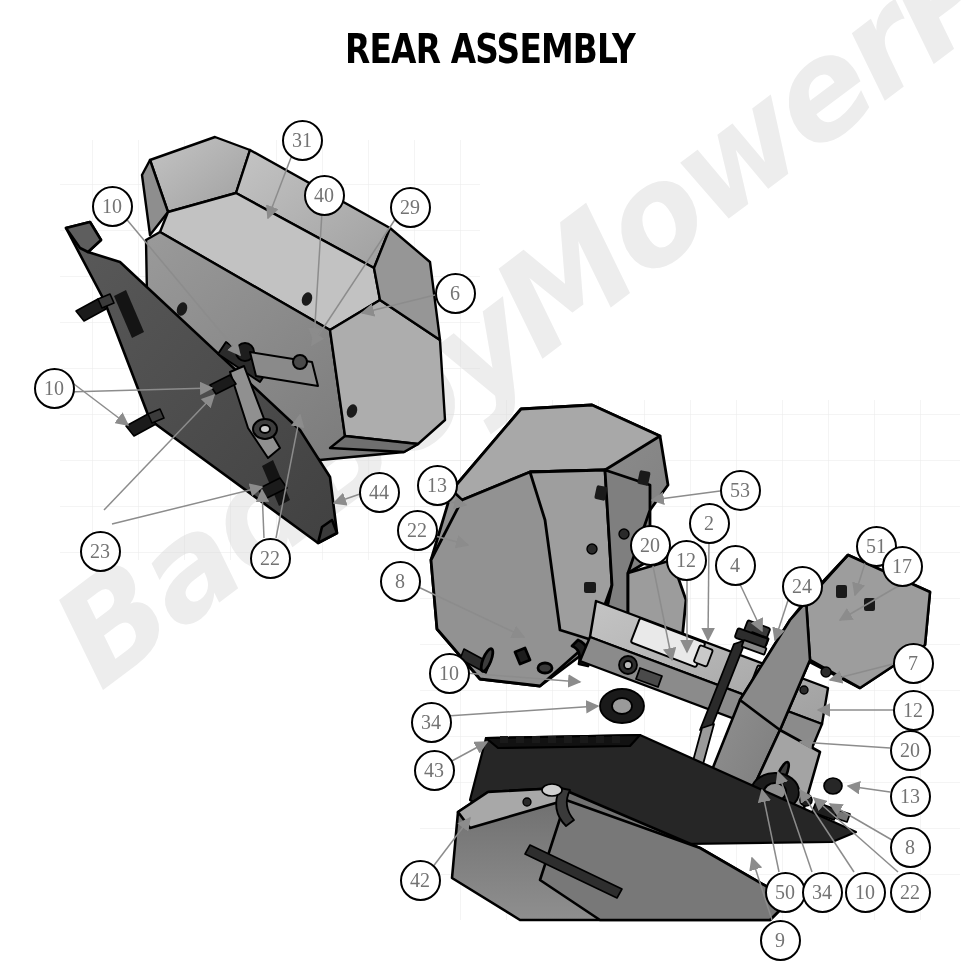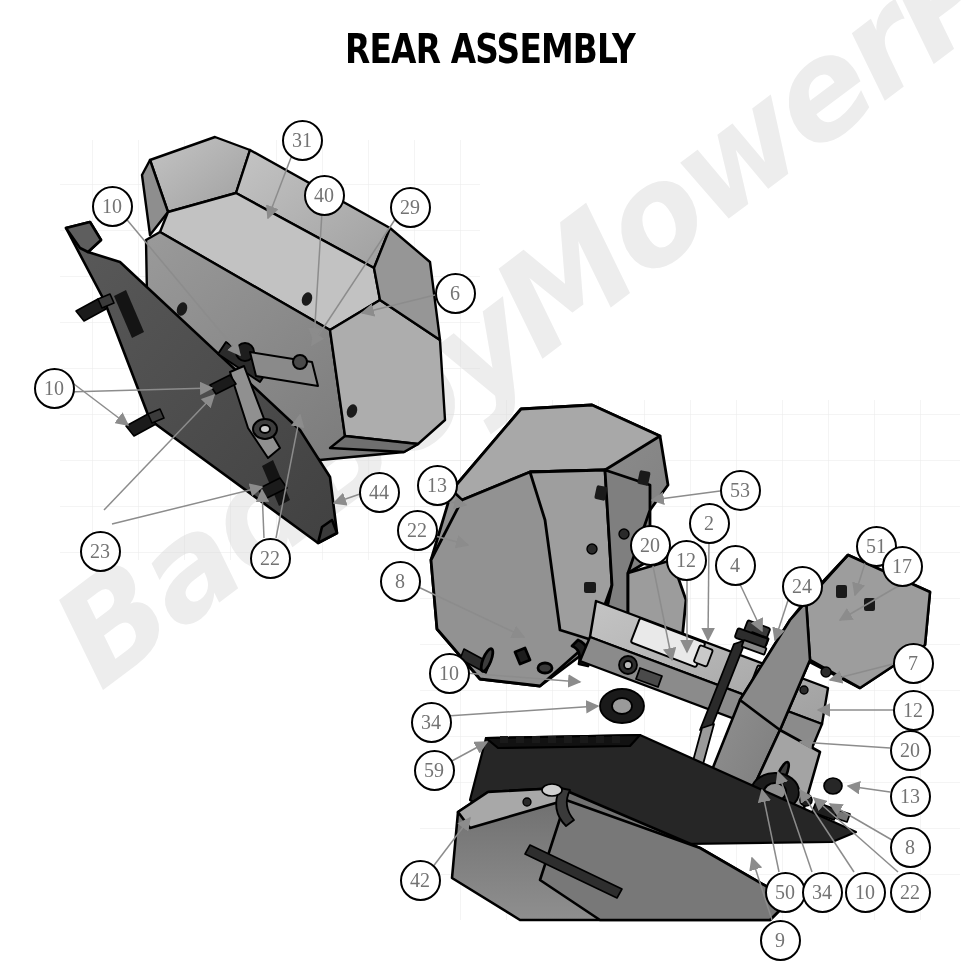--- a/index.html
+++ b/index.html
@@ -335,21 +335,21 @@
   <div class="callout" style="left:908px;top:845px">
       <span>8</span>
     </div>
   <div class="callout" style="left:447px;top:671px">
       <span>10</span>
     </div>
   <div class="callout" style="left:429px;top:720px">
       <span>34</span>
     </div>
   <div class="callout" style="left:432px;top:768px">
-      <span>59</span>
+      <span>43</span>
     </div>
   <div class="callout" style="left:418px;top:878px">
       <span>42</span>
     </div>
   <div class="callout" style="left:783px;top:890px">
       <span>50</span>
     </div>
   <div class="callout" style="left:820px;top:890px">
       <span>34</span>
     </div>

